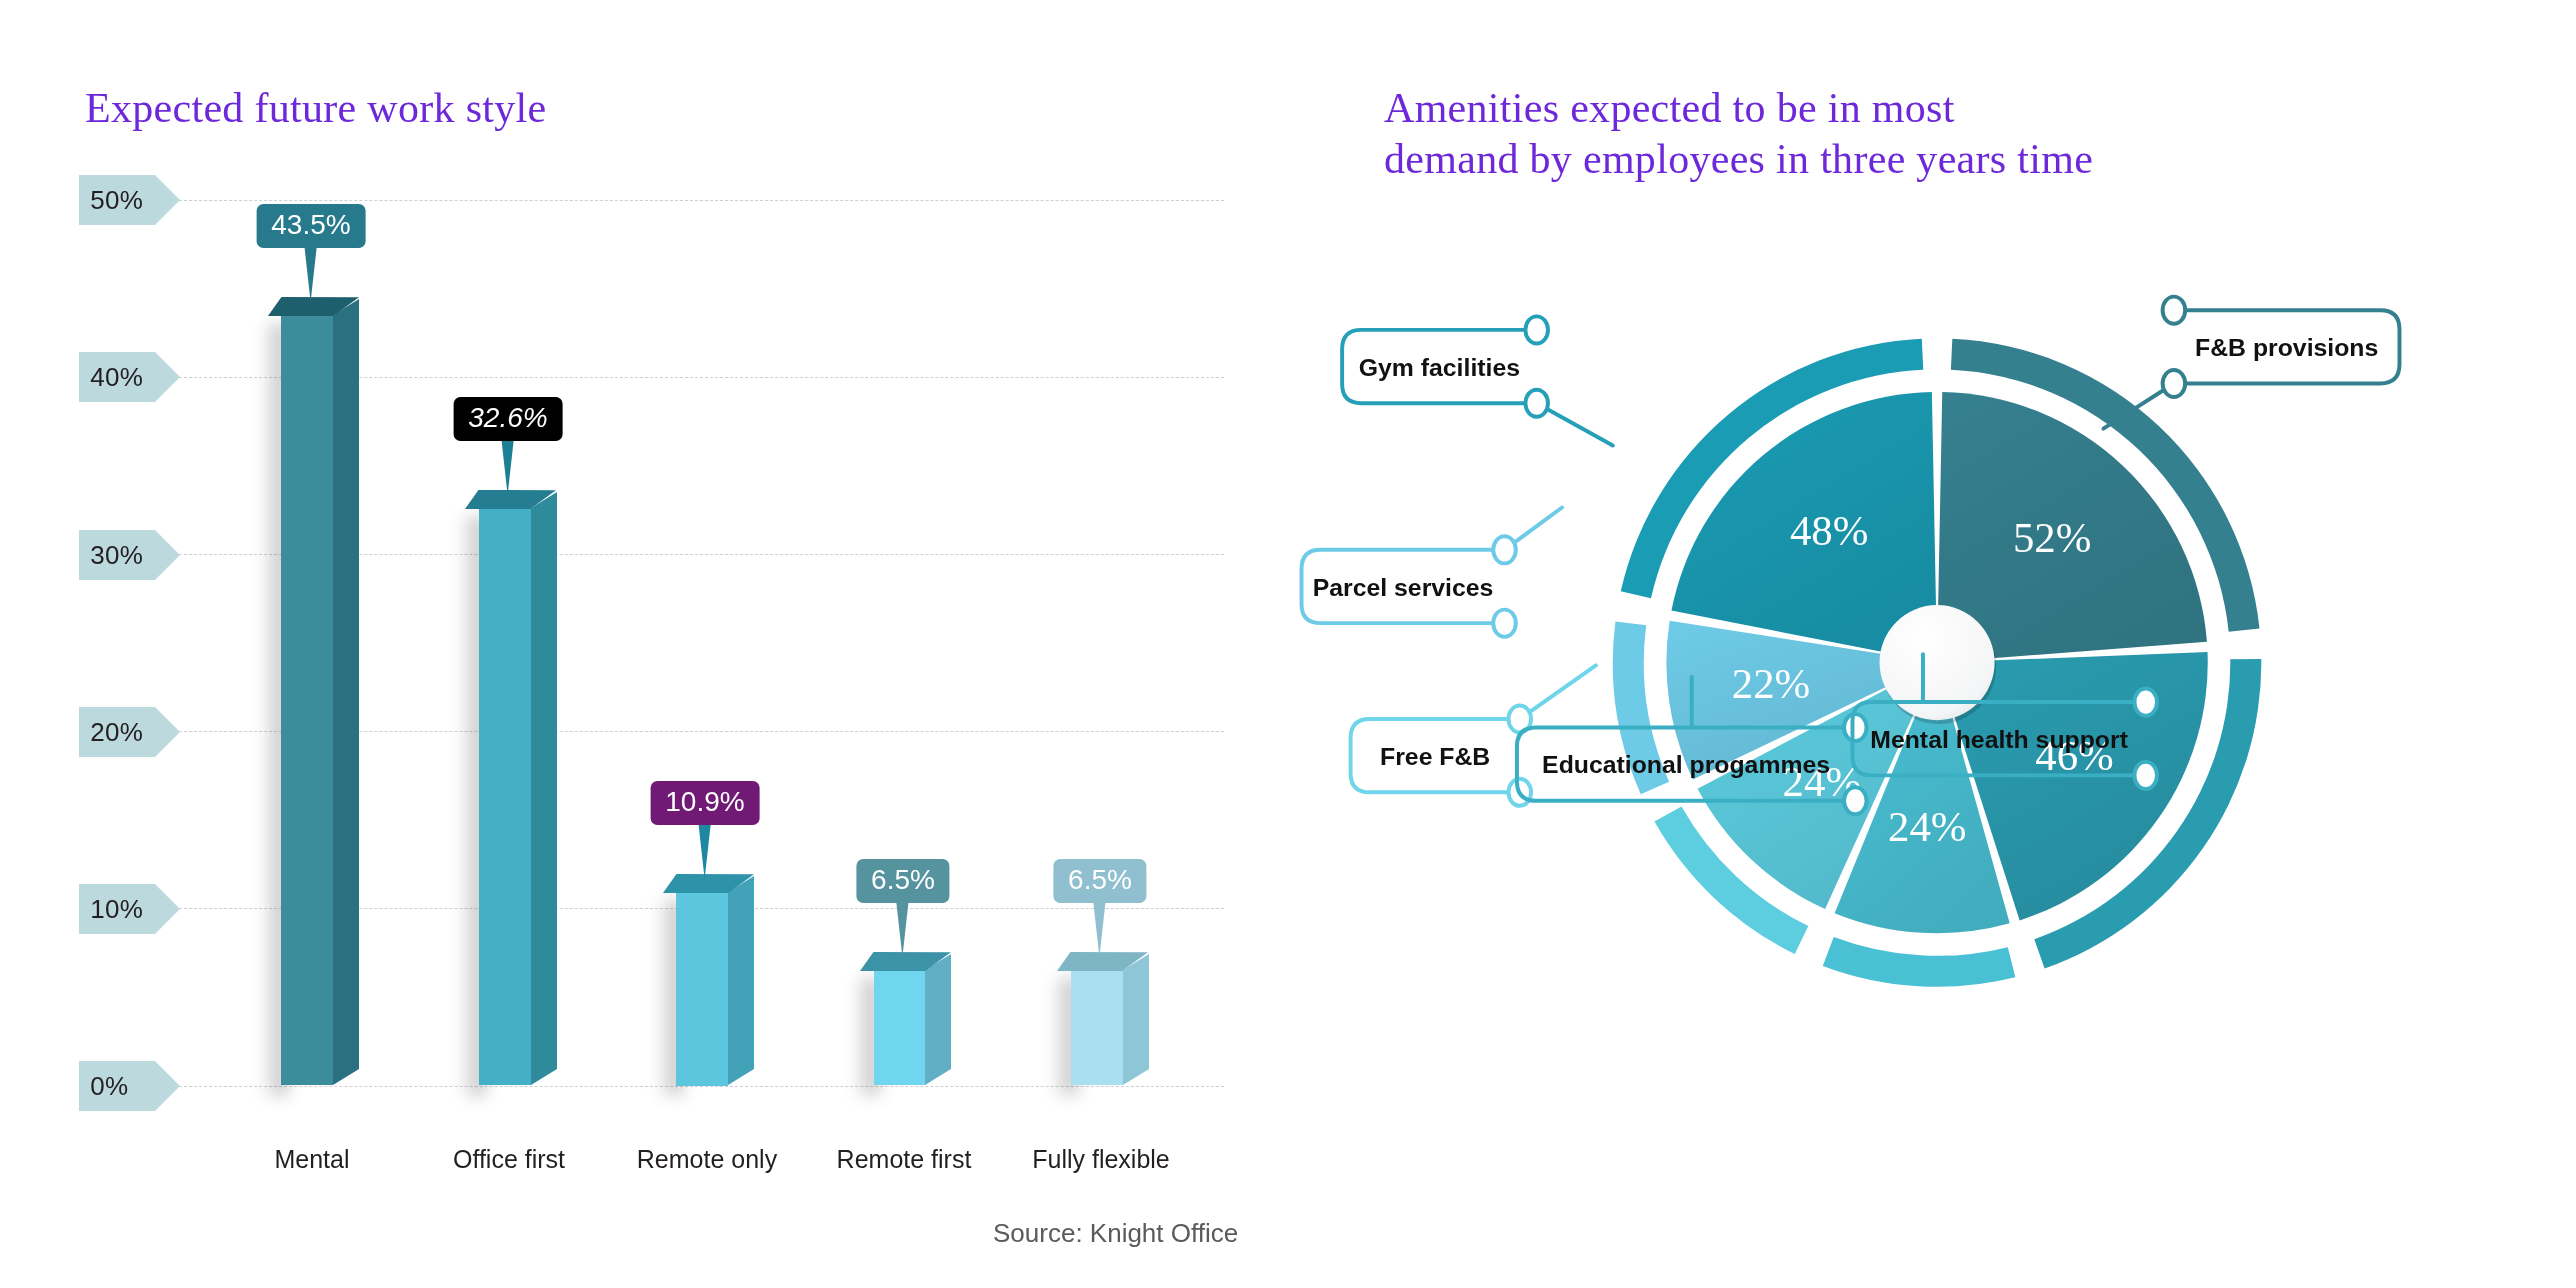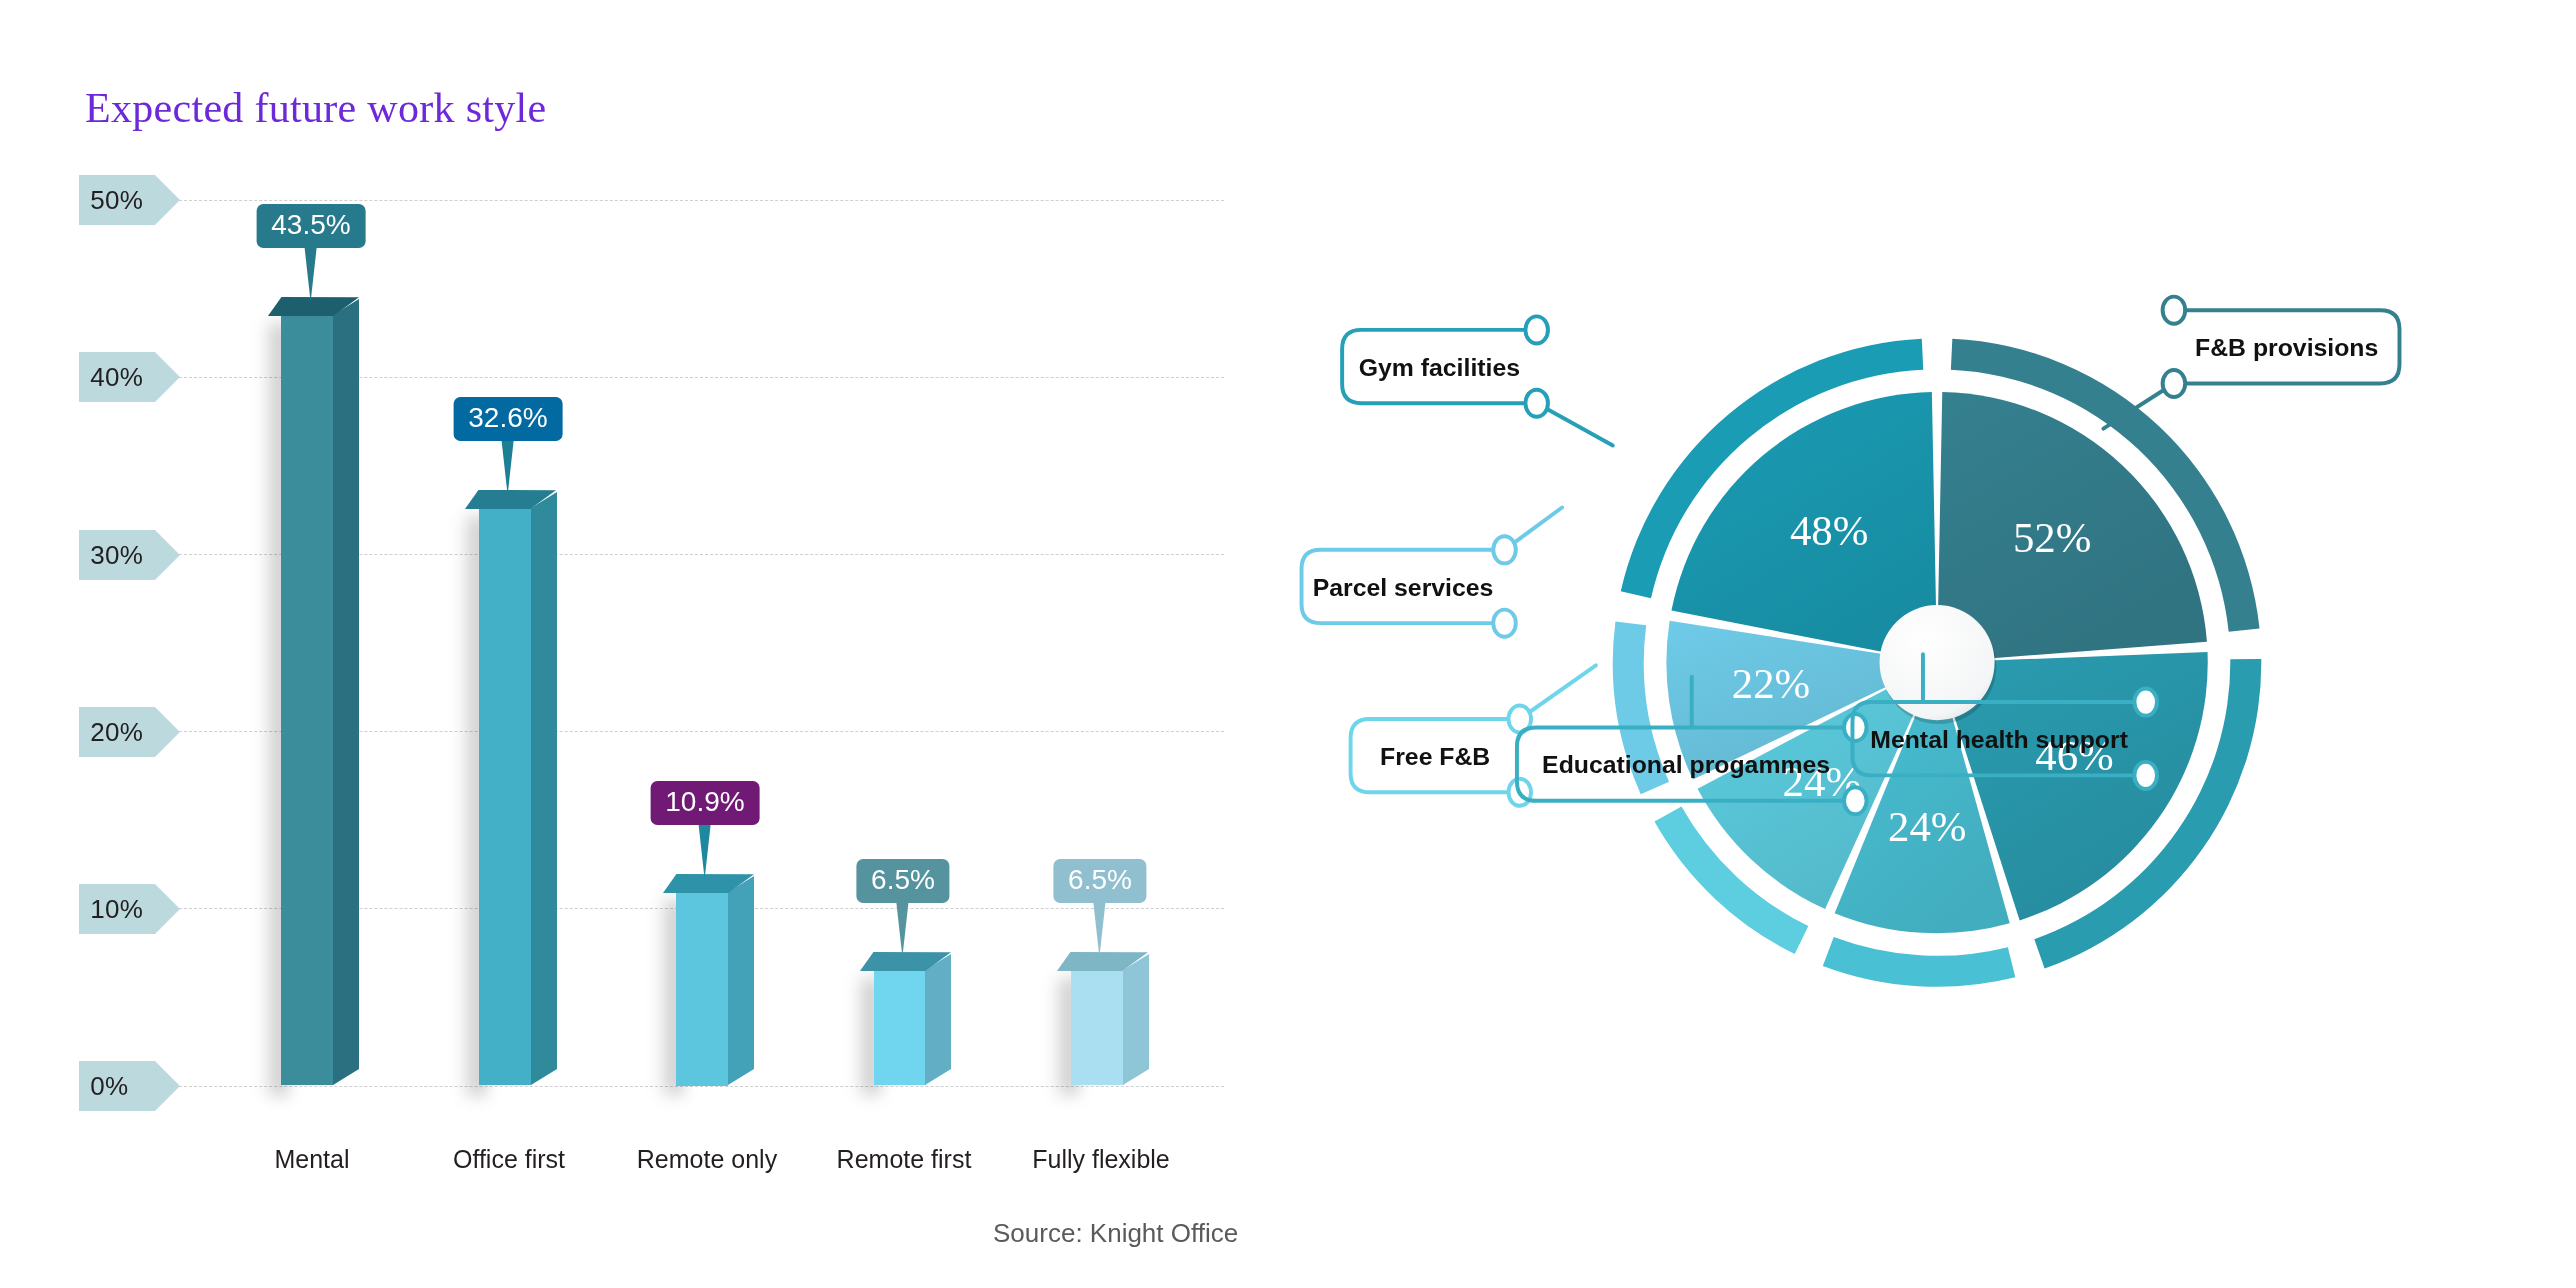--- a/index.html
+++ b/index.html
@@ -97,21 +97,21 @@
         <div class="tip-stem" style="border-left: 6.8px solid transparent; border-right: 6.8px solid transparent; border-top: 54px solid rgb(39, 122, 140); margin-left: -6.8px;"></div>
       </div>
       <div class="xlabel" style="left: 312px; top: 1145px;">Mental</div>
       <div class="bar-group" style="left: 0px; top: 0px; position: absolute;">
         <div class="bar-shadow" style="position: absolute; left: 460px; top: 516px; height: 580px; width: 25px; bottom: auto;"></div>
         <div style="position: absolute; left: 479px; top: 508px; width: 52px; height: 577px; background: linear-gradient(to right, rgb(68, 176, 200), rgb(68, 176, 200));"></div>
         <div style="position: absolute; left: 531px; top: 492px; width: 26px; height: 593px; background: rgb(47, 138, 156); clip-path: polygon(0px 16px, 100% 0px, 100% calc(100% - 16px), 0px 100%);"></div>
         <div style="position: absolute; left: 465px; top: 490px; width: 91px; height: 19px; background: rgb(36, 125, 144); clip-path: polygon(0% 100%, 14.7727% 0%, 100% 1%, 71.5909% 100%);"></div>
       </div>
       <div class="tip" style="left: 508px; top: 397px;">
-        <div class="tip-box" style="background: #0369a1;">32.6%</div>
+        <div class="tip-box" style="background: #000000; font-style: italic;">32.6%</div>
         <div class="tip-stem" style="border-left: 6.8px solid transparent; border-right: 6.8px solid transparent; border-top: 54px solid rgb(28, 127, 148); margin-left: -6.8px;"></div>
       </div>
       <div class="xlabel" style="left: 509px; top: 1145px;">Office first</div>
       <div class="bar-group" style="left: 0px; top: 0px; position: absolute;">
         <div class="bar-shadow" style="position: absolute; left: 657px; top: 900px; height: 195px; width: 25px; bottom: auto;"></div>
         <div style="position: absolute; left: 676px; top: 893px; width: 52px; height: 193px; background: linear-gradient(to right, rgb(92, 198, 222), rgb(92, 198, 222));"></div>
         <div style="position: absolute; left: 728px; top: 876px; width: 26px; height: 209px; background: rgb(67, 162, 184); clip-path: polygon(0px 16px, 100% 0px, 100% calc(100% - 16px), 0px 100%);"></div>
         <div style="position: absolute; left: 663px; top: 874px; width: 91px; height: 19px; background: rgb(46, 147, 168); clip-path: polygon(0% 100%, 14.7727% 0%, 100% 1%, 71.5909% 100%);"></div>
       </div>
       <div class="tip" style="left: 705px; top: 781px;">
@@ -141,20 +141,22 @@
         <div class="tip-stem" style="border-left: 6.8px solid transparent; border-right: 6.8px solid transparent; border-top: 54px solid rgb(144, 191, 208); margin-left: -6.8px;"></div>
       </div>
       <div class="xlabel" style="left: 1101px; top: 1145px;">Fully flexible</div>
     </div>
 
   <div id="source">Source: Knight Office</div>
 </div>
 
 <div class="panel" id="panel-pie">
 
+  <h1 class="chart-title" id="pie-title" style="left:87px;">Amenities expected to be in most
+demand by employees in three years time</h1>
 
   <svg class="pie-svg" id="pie-svg" width="1279" height="1288" viewBox="0 0 2268 2284">
       <defs>
         <linearGradient id="pg0" x1="0" y1="0" x2="0.6" y2="1">
           <stop offset="0%" stop-color="#35808f"></stop>
           <stop offset="100%" stop-color="#307381"></stop>
         </linearGradient>
         <linearGradient id="pg1" x1="0" y1="0" x2="0.6" y2="1">
           <stop offset="0%" stop-color="#2a9cb0"></stop>
           <stop offset="100%" stop-color="#268c9e"></stop>

